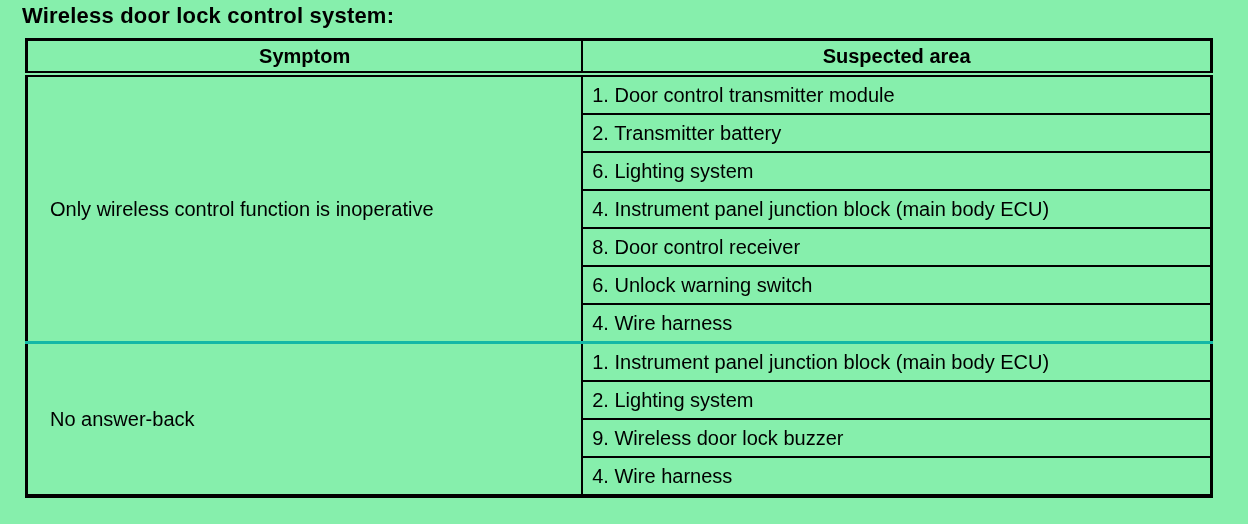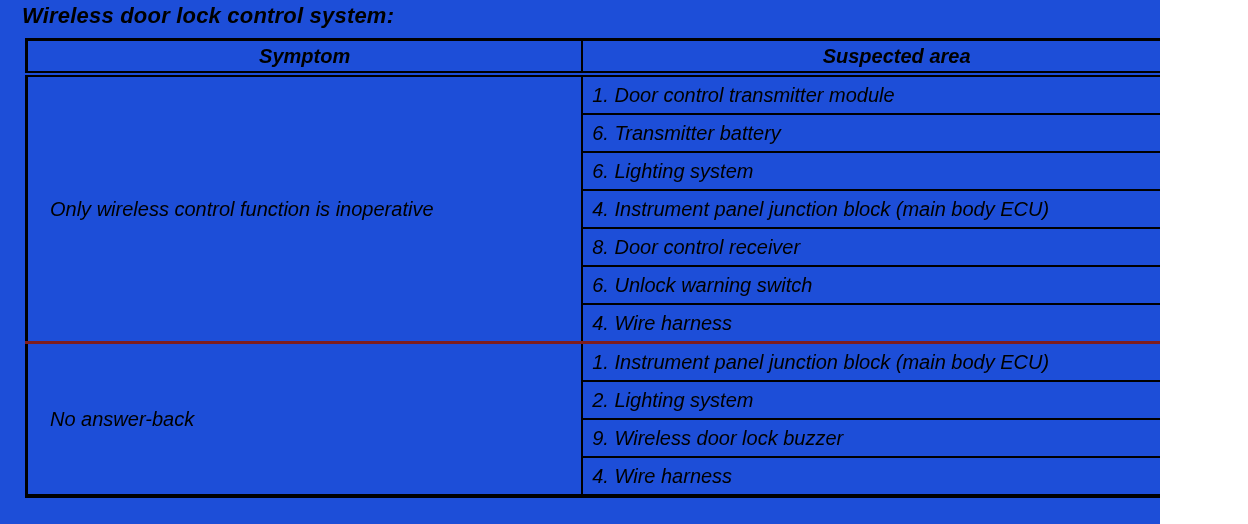--- a/index.html
+++ b/index.html
@@ -4,25 +4,24 @@
 <style>
   html, body {
     margin: 0;
     padding: 0;
     background: #ffffff;
     color: #000000;
     font-family: "Liberation Sans", sans-serif;
   }
   .page {
     position: relative;
-    width: 1160px;
+    width: 1248px;
     height: 524px;
-    background: #1d4ed8;
+    background: #86efac;
     overflow: hidden;
-    font-style: italic;
   }
   .title {
     margin: 0;
     padding: 2px 0 0 22px;
     font-size: 22px;
     line-height: 28px;
     font-weight: bold;
     letter-spacing: 0.2px;
   }
   table.symptom-table {
@@ -51,21 +50,21 @@
   td {
     height: 36px;
     vertical-align: middle;
     padding: 0 8px;
     text-align: left;
     font-weight: normal;
   }
   td.symptom-cell { padding-left: 22px; }
   td.area-cell    { padding-left: 9px; }
   tbody.group + tbody.group tr:first-child td {
-    border-top: 3px solid #7f1d1d;
+    border-top: 3px solid #14b8a6;
   }
 </style>
 </head>
 <body>
 
 <div class="page">
 
   <h1 class="title">Wireless door lock control system:</h1>
 
   <table class="symptom-table">
@@ -79,21 +78,21 @@
         <th>Suspected area</th>
       </tr>
     </thead>
 
     <tbody class="group">
       <tr>
         <td class="symptom-cell" rowspan="7">Only wireless control function is inoperative</td>
         <td class="area-cell">1. Door control transmitter module</td>
       </tr>
       <tr>
-        <td class="area-cell">6. Transmitter battery</td>
+        <td class="area-cell">2. Transmitter battery</td>
       </tr>
       <tr>
         <td class="area-cell">6. Lighting system</td>
       </tr>
       <tr>
         <td class="area-cell">4. Instrument panel junction block (main body ECU)</td>
       </tr>
       <tr>
         <td class="area-cell">8. Door control receiver</td>
       </tr>

